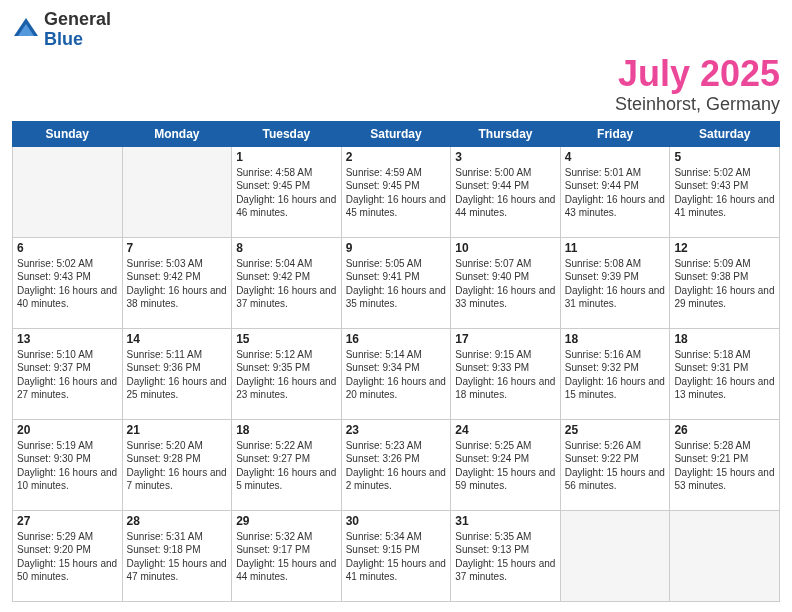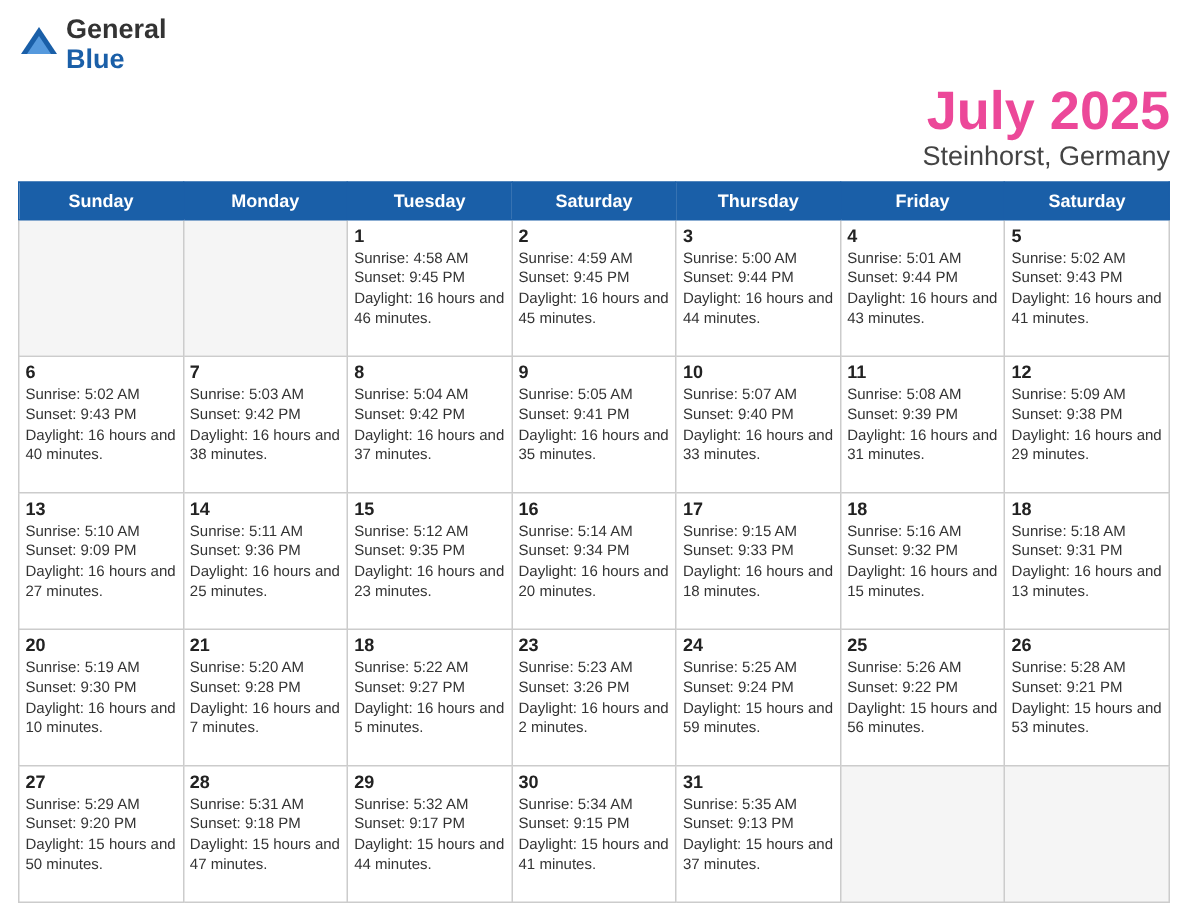--- a/index.html
+++ b/index.html
@@ -221,21 +221,21 @@
             <div class="day-info">Sunrise: 5:09 AM
 Sunset: 9:38 PM
 Daylight: 16 hours
 and 29 minutes.</div>
           </td>
         </tr>
         <tr>
           <td>
             <div class="day-num">13</div>
             <div class="day-info">Sunrise: 5:10 AM
-Sunset: 9:09 PM
+Sunset: 9:37 PM
 Daylight: 16 hours
 and 27 minutes.</div>
           </td>
           <td>
             <div class="day-num">14</div>
             <div class="day-info">Sunrise: 5:11 AM
 Sunset: 9:36 PM
 Daylight: 16 hours
 and 25 minutes.</div>
           </td>

